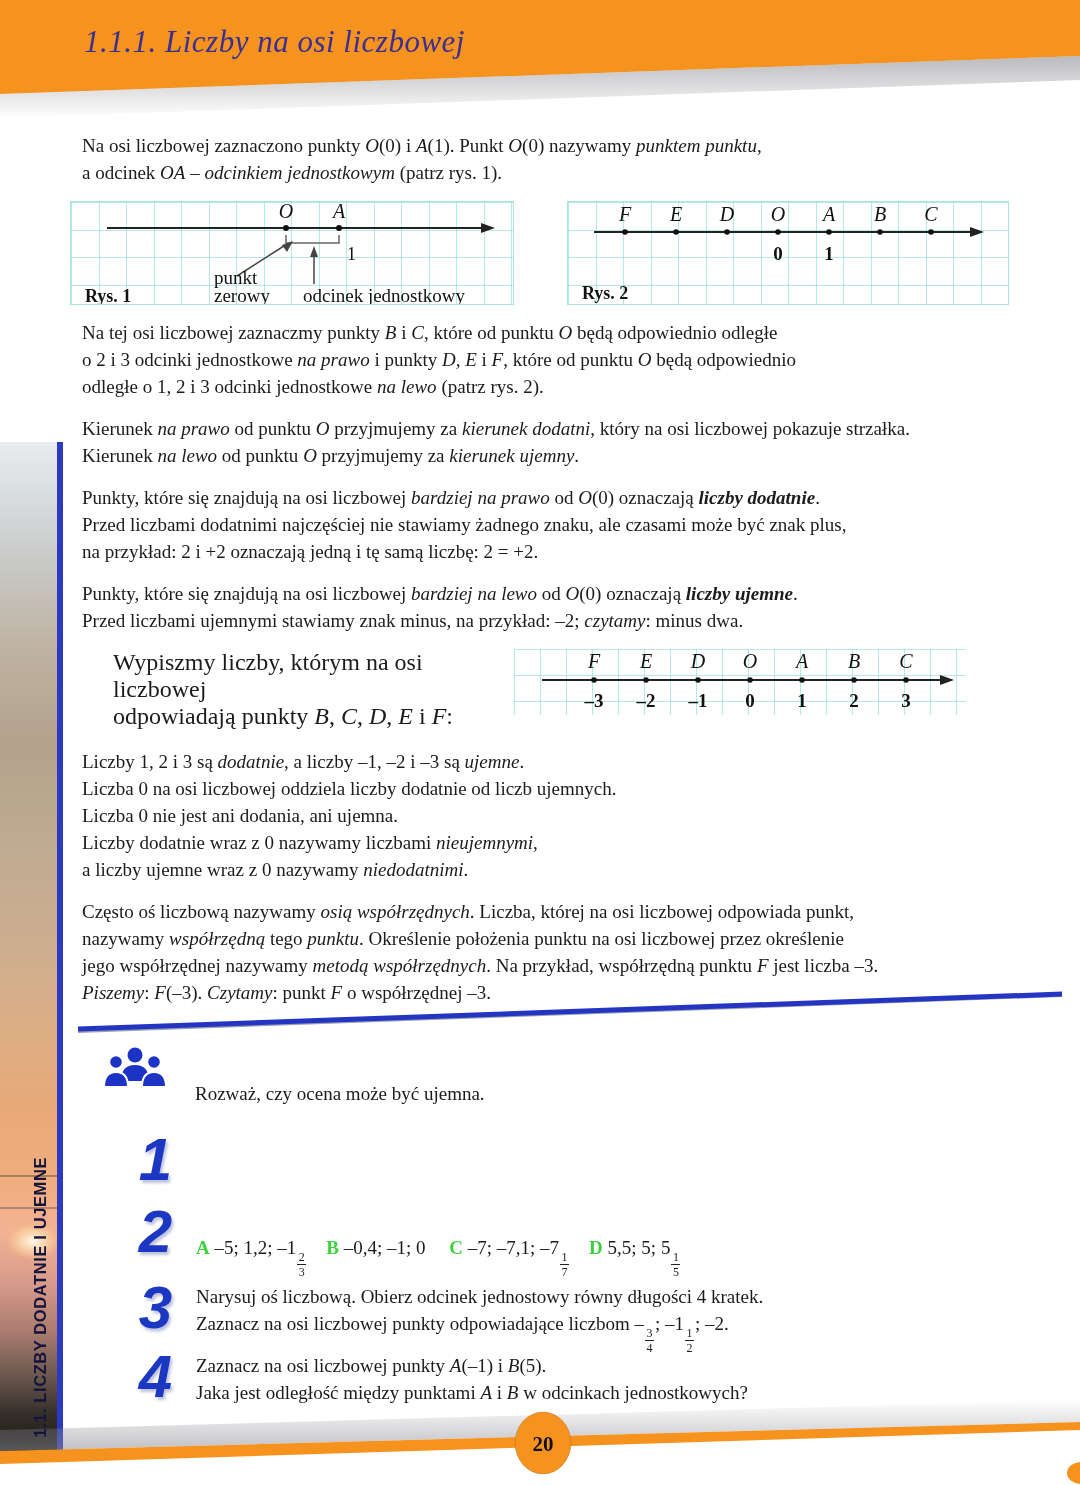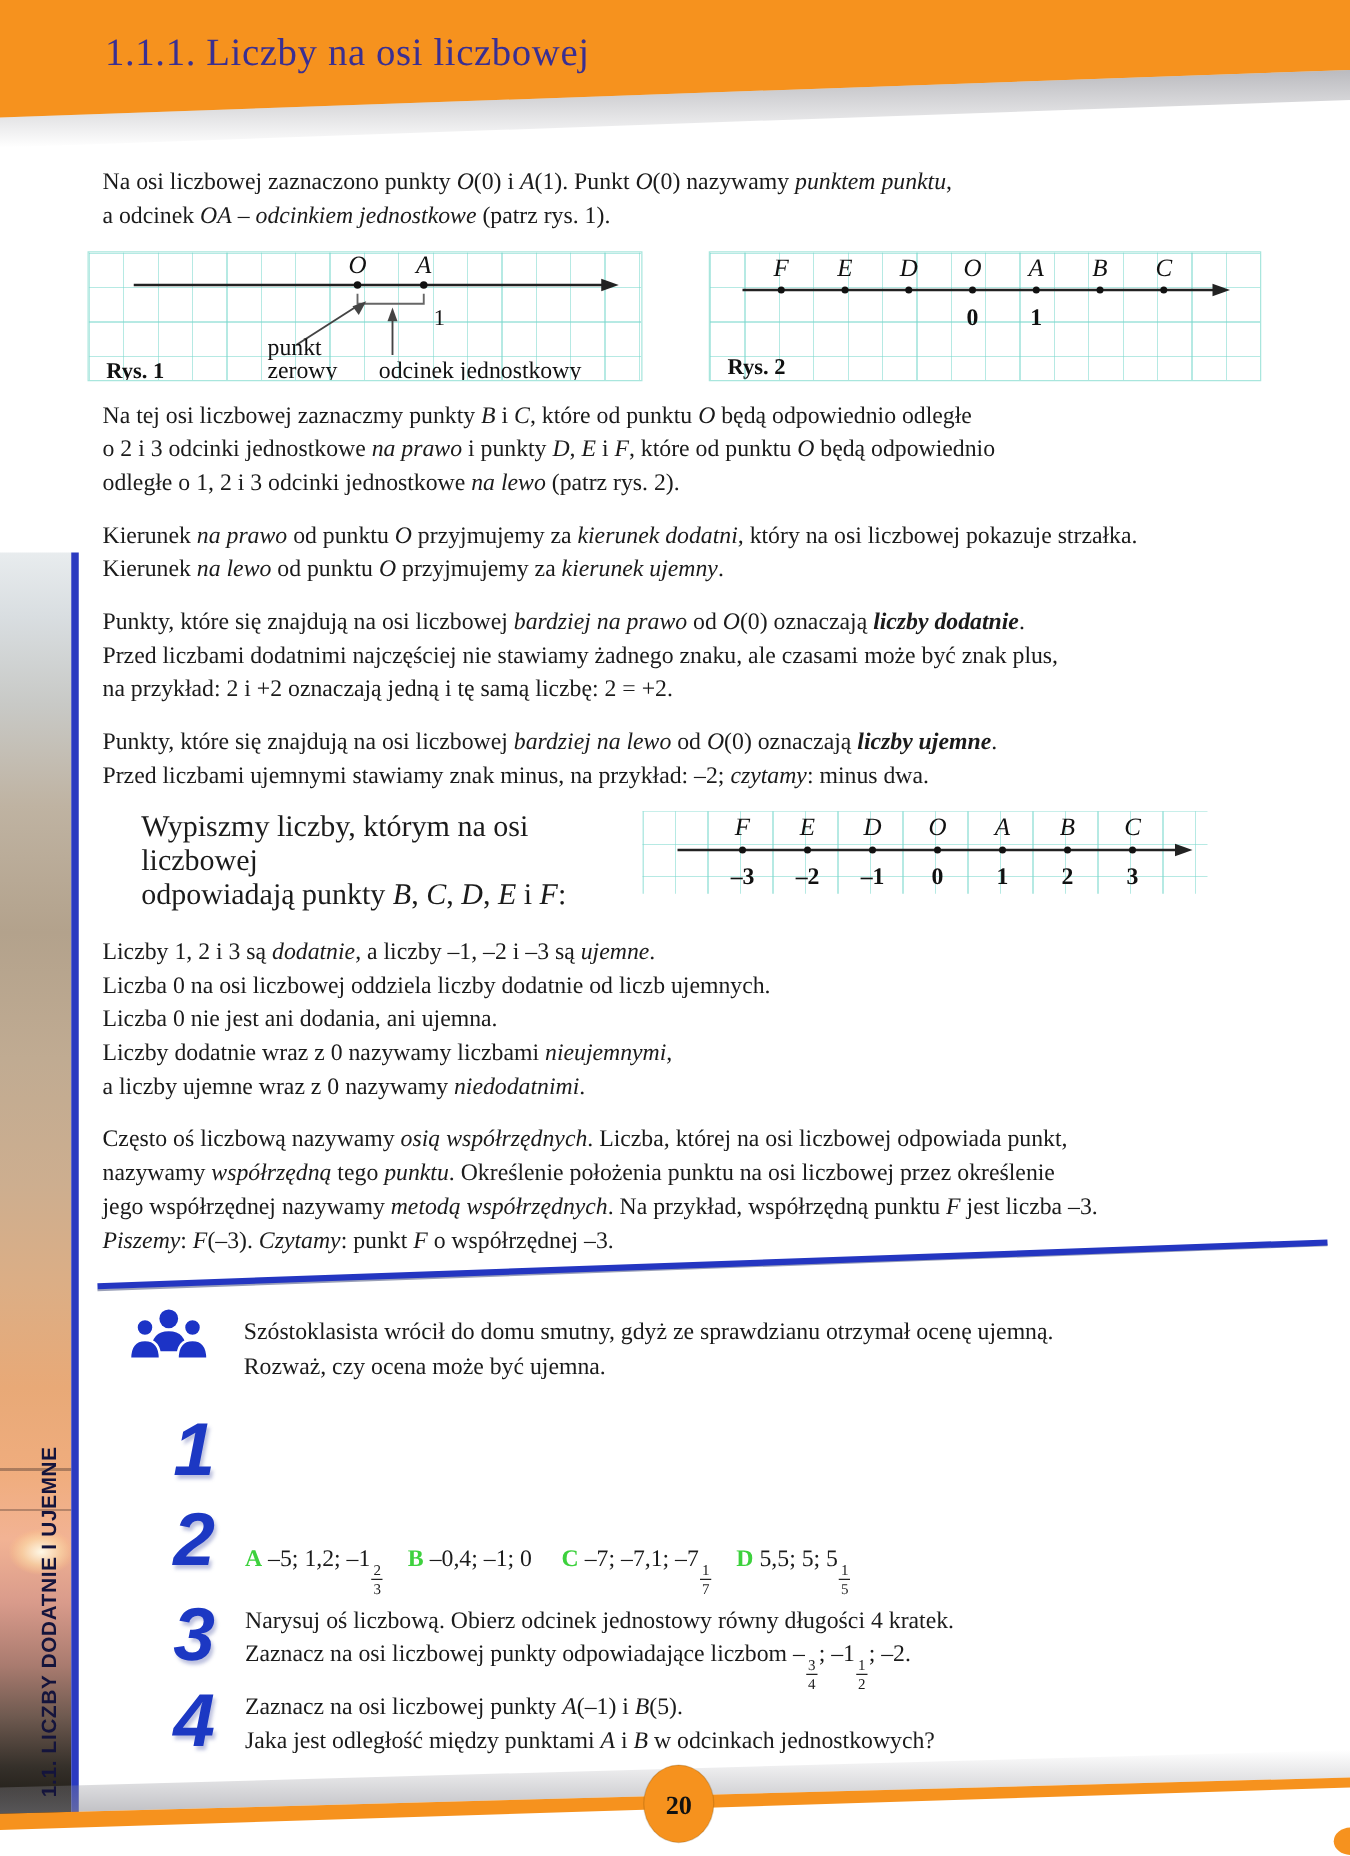--- a/index.html
+++ b/index.html
@@ -1,21 +1,21 @@
 <!DOCTYPE html>
 <html><head>
 <meta charset="utf-8">
 <style>
   html,body{margin:0;padding:0;background:#fff;}
   .page{position:relative;width:1080px;height:1485px;background:#ffffff;overflow:hidden;
         font-family:"Liberation Serif",serif;color:#1b1b1b;}
 
   
   .title{position:absolute;left:84px;top:24px;z-index:4;font-size:31px;font-weight:500;
-         color:#3a2f92;letter-spacing:.5px;}
+         color:#3a2f92;letter-spacing:.5px;font-style:italic;}
 
   
   .photo{position:absolute;left:0;top:442px;width:57px;height:1012px;z-index:0;
     background:
       radial-gradient(ellipse 34px 24px at 58% 79%, rgba(255,252,235,.95), rgba(255,226,170,.55) 45%, rgba(255,200,140,.25) 68%, transparent 78%),
       linear-gradient(180deg, transparent 0 72.4%, rgba(70,50,45,.40) 72.4% 72.6%, transparent 72.6% 75.6%, rgba(70,50,45,.35) 75.6% 75.8%, transparent 75.8%),
       linear-gradient(180deg,#e8ecee 0%,#d9dee1 5%,#c8c9c6 12%,#bfb3a2 20%,#b3a28c 30%,
         #c0ab92 40%,#cdae8f 50%,#dcae85 58%,#e8a977 66%,#f0ad7e 73%,#f2b394 78%,
         #d99b8b 83%,#a97b6f 88%,#6f5a50 92%,#35302a 96%,#17140f 100%);}
   .blueline{position:absolute;left:57px;top:442px;width:6px;height:1010px;background:#2b3ac0;z-index:0;}
@@ -94,21 +94,21 @@
     <polygon points="0,1430 1080,1400 1080,1422 0,1451" fill="url(#bshadow)"></polygon>
     <polygon points="0,1451 1080,1422 1080,1430 0,1464" fill="#f6921e"></polygon>
     <ellipse cx="543" cy="1443" rx="28" ry="31" fill="#f6921e" stroke="rgba(120,70,0,0.25)" stroke-width="1"></ellipse>
     <text x="543" y="1451" text-anchor="middle" font-size="21" font-weight="700" fill="#19193f">20</text>
     <ellipse cx="1081" cy="1473" rx="14" ry="11" fill="#f6921e"></ellipse>
   </svg>
 
   <div class="title">1.1.1. Liczby na osi liczbowej</div>
 
   <div class="content">
-    <p><span>Na osi liczbowej zaznaczono punkty </span><span class="it">O</span><span>(0) i </span><span class="it">A</span><span>(1). Punkt </span><span class="it">O</span><span>(0) nazywamy </span><span class="it">punktem punktu</span><span>,</span><br><span>a odcinek </span><span class="it">OA</span><span> – </span><span class="it">odcinkiem jednostkowe</span><span> (patrz rys. 1).</span></p>
+    <p><span>Na osi liczbowej zaznaczono punkty </span><span class="it">O</span><span>(0) i </span><span class="it">A</span><span>(1). Punkt </span><span class="it">O</span><span>(0) nazywamy </span><span class="it">punktem punktu</span><span>,</span><br><span>a odcinek </span><span class="it">OA</span><span> – </span><span class="it">odcinkiem jednostkowym</span><span> (patrz rys. 1).</span></p>
 
     <div class="figrow">
 
       <div class="figbox fig1 gridbg">
         <svg width="442" height="102" viewBox="0 0 442 102">
           <line x1="36" y1="26" x2="412" y2="26" stroke="#222" stroke-width="2"></line>
           <polygon points="424,26 410,21 410,31" fill="#222"></polygon>
           <circle cx="215" cy="26" r="3" fill="#111"></circle>
           <circle cx="268" cy="26" r="3" fill="#111"></circle>
           <text class="ptlabel" x="215" y="16">O</text>
@@ -208,21 +208,21 @@
         <g fill="#1c33c6">
           <circle cx="32" cy="9" r="7.5"></circle>
           <path d="M18,35 Q18,19 32,19 Q46,19 46,35 Z"></path>
           <circle cx="13" cy="16" r="6.8" stroke="#fff" stroke-width="2"></circle>
           <path d="M1,41 Q1,26 13,26 Q25,26 25,41 Z" stroke="#fff" stroke-width="2"></path>
           <circle cx="51" cy="16" r="6.8" stroke="#fff" stroke-width="2"></circle>
           <path d="M39,41 Q39,26 51,26 Q63,26 63,41 Z" stroke="#fff" stroke-width="2"></path>
         </g>
       </svg>
     </span>
-    <div class="prompt-text"><span>Szóstoklasista wrócił do domu smutny, gdyż ze sprawdzianu otrzymał ocenę ujemną.</span><br><span>Rozważ, czy ocena może być ujemna.</span></div>
+    <div class="prompt-text"><br><span>Rozważ, czy ocena może być ujemna.</span></div>
   </div>
 
   <div class="ex ex1">
     <div class="exnum">1</div>
   </div>
   <div class="ex ex2">
     <div class="exnum">2</div>
     <div class="extext"><br><span class="green">A</span><span> –5; 1,2; –1</span><span class="frac">
           <span class="fnum">2</span>
           <span class="fden">3</span>

